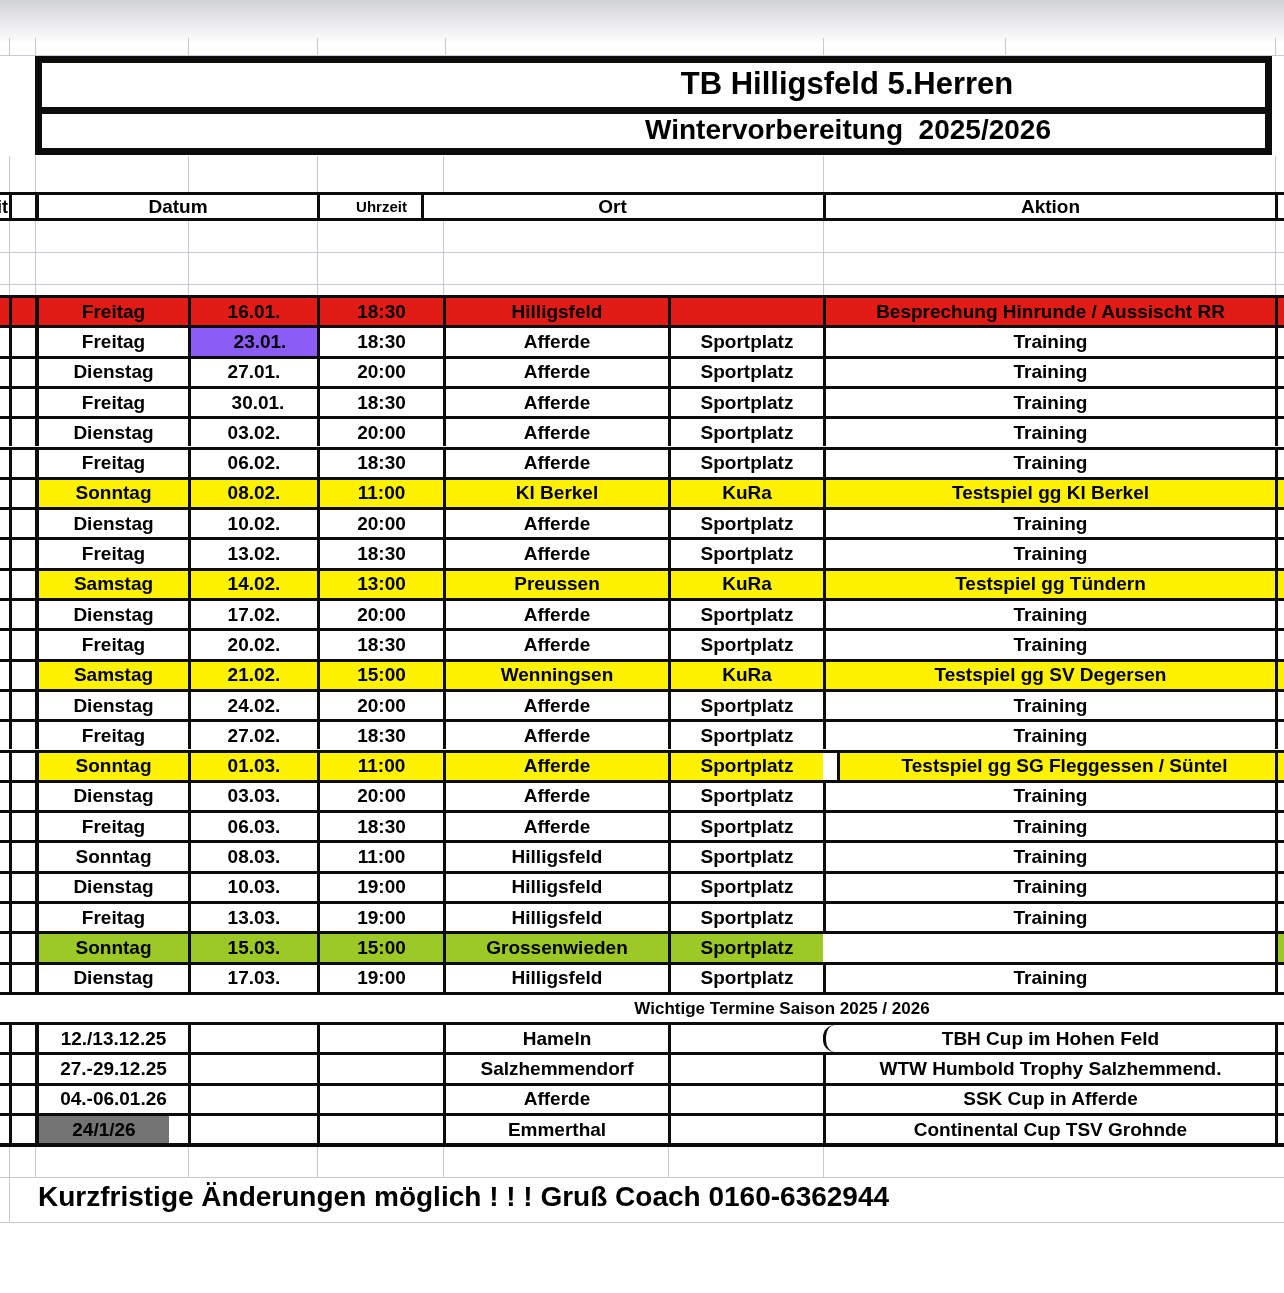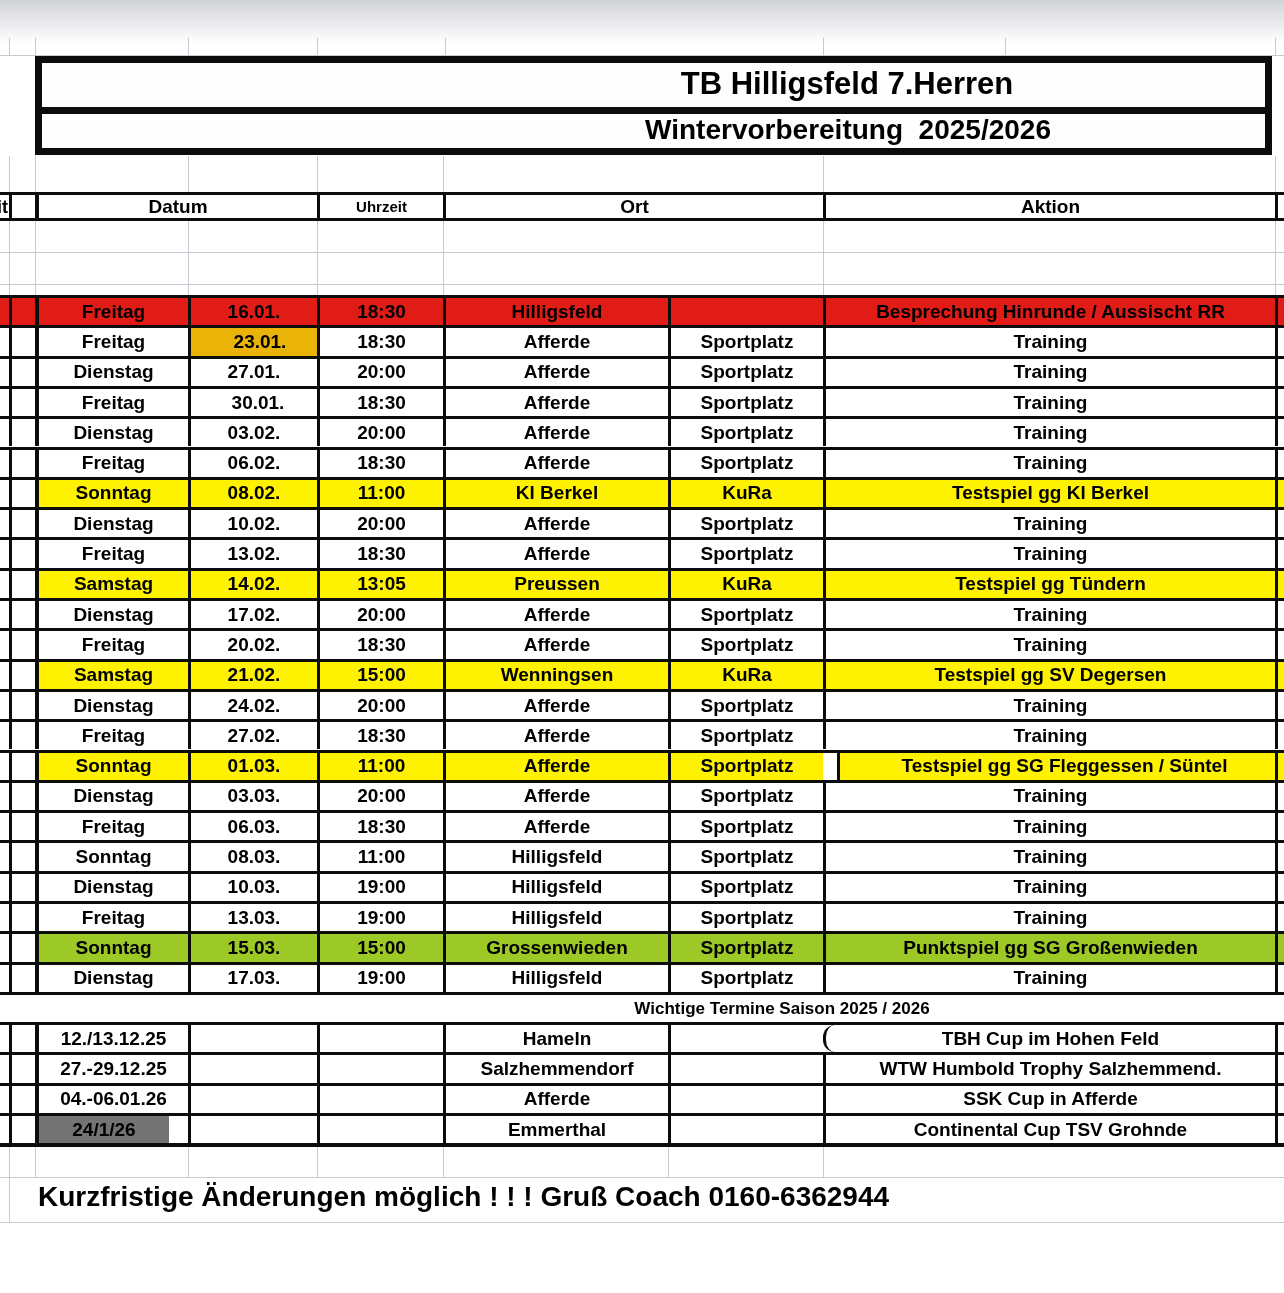--- a/index.html
+++ b/index.html
@@ -75,36 +75,36 @@
       <div class="faint" style="left: 443px; top: 1147px; width: 1px; height: 30px;"></div>
       <div class="faint" style="left: 668px; top: 1147px; width: 1px; height: 30px;"></div>
       <div class="faint" style="left: 823px; top: 1147px; width: 1px; height: 30px;"></div>
       <div class="faint" style="left: 0px; top: 1177px; width: 1284px; height: 1px;"></div>
       <div class="faint" style="left: 0px; top: 1222px; width: 1284px; height: 1px;"></div>
       <div class="faint" style="left: 9px; top: 1177px; width: 1px; height: 45px;"></div>
     </div>
 
   <div class="title-block">
     <div class="title-divider"></div>
-    <div class="title-line title-1">TB Hilligsfeld 7.Herren</div>
+    <div class="title-line title-1">TB Hilligsfeld 5.Herren</div>
     <div class="title-line title-2">Wintervorbereitung  2025/2026</div>
   </div>
 
   <div class="hrow">
     <div class="cell" style="left:0;width:9px;">
       <span class="clip-label">it</span>
     </div>
     <div class="cell bl" style="left:9px;width:26px;"></div>
     <div class="cell bl-thick" style="left:35px;width:282px;">
       <span>Datum</span>
     </div>
     <div class="cell bl hc-uhrzeit" style="left:317px;width:126px;">
       <span>Uhrzeit</span>
     </div>
-    <div class="cell bl" style="left:443px;width:380px;">
+    <div class="cell bl" style="left:421px;width:380px;">
       <span>Ort</span>
     </div>
     <div class="cell bl" style="left:823px;width:452px;">
       <span>Aktion</span>
     </div>
     <div class="cell bl" style="left:1275px;width:9px;"></div>
   </div>
 
   <div id="schedule-rows">
       <div class="trow" style="top: 295px; height: 30.3px; border-top: 3px solid rgb(12, 12, 12);">
@@ -115,21 +115,21 @@
         <div class="cell bl" style="left: 317px; width: 126px; background: rgb(225, 27, 21);">18:30</div>
         <div class="cell bl" style="left: 443px; width: 225px; background: rgb(225, 27, 21);">Hilligsfeld</div>
         <div class="cell bl" style="left: 668px; width: 155px; background: rgb(225, 27, 21);"></div>
         <div class="cell bl" style="left: 823px; width: 452px; background: rgb(225, 27, 21);">Besprechung Hinrunde / Aussischt RR</div>
         <div class="cell bl" style="left: 1275px; width: 9px; background: rgb(225, 27, 21);"></div>
       </div>
       <div class="trow" style="top: 325.3px; height: 30.3px; border-top: 3px solid rgb(12, 12, 12);">
         <div class="cell" style="left: 0px; width: 9px; background: rgb(255, 255, 255);"></div>
         <div class="cell bl" style="left: 9px; width: 26px; background: rgb(255, 255, 255);"></div>
         <div class="cell bl-thick" style="left: 35px; width: 153px; background: rgb(255, 255, 255);">Freitag</div>
-        <div class="cell bl" style="left: 188px; width: 141px; background: #eab308;">23.01.</div>
+        <div class="cell bl" style="left: 188px; width: 141px; background: #8b5cf6;">23.01.</div>
         <div class="cell bl" style="left: 317px; width: 126px; background: rgb(255, 255, 255);">18:30</div>
         <div class="cell bl" style="left: 443px; width: 225px; background: rgb(255, 255, 255);">Afferde</div>
         <div class="cell bl" style="left: 668px; width: 155px; background: rgb(255, 255, 255);">Sportplatz</div>
         <div class="cell bl" style="left: 823px; width: 452px; background: rgb(255, 255, 255);">Training</div>
         <div class="cell bl" style="left: 1275px; width: 9px; background: rgb(255, 255, 255);"></div>
       </div>
       <div class="trow" style="top: 355.6px; height: 30.3px; border-top: 3px solid rgb(12, 12, 12);">
         <div class="cell" style="left: 0px; width: 9px; background: rgb(255, 255, 255);"></div>
         <div class="cell bl" style="left: 9px; width: 26px; background: rgb(255, 255, 255);"></div>
         <div class="cell bl-thick" style="left: 35px; width: 153px; background: rgb(255, 255, 255);">Dienstag</div>
@@ -204,21 +204,21 @@
         <div class="cell bl" style="left: 443px; width: 225px; background: rgb(255, 255, 255);">Afferde</div>
         <div class="cell bl" style="left: 668px; width: 155px; background: rgb(255, 255, 255);">Sportplatz</div>
         <div class="cell bl" style="left: 823px; width: 452px; background: rgb(255, 255, 255);">Training</div>
         <div class="cell bl" style="left: 1275px; width: 9px; background: rgb(255, 255, 255);"></div>
       </div>
       <div class="trow" style="top: 567.7px; height: 30.3px; border-top: 3px solid rgb(12, 12, 12);">
         <div class="cell" style="left: 0px; width: 9px; background: rgb(255, 255, 255);"></div>
         <div class="cell bl" style="left: 9px; width: 26px; background: rgb(255, 255, 255);"></div>
         <div class="cell bl-thick" style="left: 35px; width: 153px; background: rgb(255, 242, 0);">Samstag</div>
         <div class="cell bl" style="left: 188px; width: 129px; background: rgb(255, 242, 0);">14.02.</div>
-        <div class="cell bl" style="left: 317px; width: 126px; background: rgb(255, 242, 0);">13:05</div>
+        <div class="cell bl" style="left: 317px; width: 126px; background: rgb(255, 242, 0);">13:00</div>
         <div class="cell bl" style="left: 443px; width: 225px; background: rgb(255, 242, 0);">Preussen</div>
         <div class="cell bl" style="left: 668px; width: 155px; background: rgb(255, 242, 0);">KuRa</div>
         <div class="cell bl" style="left: 823px; width: 452px; background: rgb(255, 242, 0);">Testspiel gg Tündern</div>
         <div class="cell bl" style="left: 1275px; width: 9px; background: rgb(255, 242, 0);"></div>
       </div>
       <div class="trow" style="top: 598px; height: 30.3px; border-top: 3px solid rgb(12, 12, 12);">
         <div class="cell" style="left: 0px; width: 9px; background: rgb(255, 255, 255);"></div>
         <div class="cell bl" style="left: 9px; width: 26px; background: rgb(255, 255, 255);"></div>
         <div class="cell bl-thick" style="left: 35px; width: 153px; background: rgb(255, 255, 255);">Dienstag</div>
         <div class="cell bl" style="left: 188px; width: 129px; background: rgb(255, 255, 255);">17.02.</div>
@@ -339,21 +339,20 @@
         <div class="cell bl" style="left: 1275px; width: 9px; background: rgb(255, 255, 255);"></div>
       </div>
       <div class="trow" style="top: 931.3px; height: 30.3px; border-top: 3px solid rgb(12, 12, 12);">
         <div class="cell" style="left: 0px; width: 9px; background: rgb(255, 255, 255);"></div>
         <div class="cell bl" style="left: 9px; width: 26px; background: rgb(255, 255, 255);"></div>
         <div class="cell bl-thick" style="left: 35px; width: 153px; background: rgb(157, 201, 38);">Sonntag</div>
         <div class="cell bl" style="left: 188px; width: 129px; background: rgb(157, 201, 38);">15.03.</div>
         <div class="cell bl" style="left: 317px; width: 126px; background: rgb(157, 201, 38);">15:00</div>
         <div class="cell bl" style="left: 443px; width: 225px; background: rgb(157, 201, 38);">Grossenwieden</div>
         <div class="cell bl" style="left: 668px; width: 155px; background: rgb(157, 201, 38);">Sportplatz</div>
-        <div class="cell bl" style="left: 823px; width: 452px; background: rgb(157, 201, 38);">Punktspiel gg SG Großenwieden</div>
         <div class="cell bl" style="left: 1275px; width: 9px; background: rgb(157, 201, 38);"></div>
       </div>
       <div class="trow" style="top: 961.6px; height: 30.3px; border-top: 3px solid rgb(12, 12, 12);">
         <div class="cell" style="left: 0px; width: 9px; background: rgb(255, 255, 255);"></div>
         <div class="cell bl" style="left: 9px; width: 26px; background: rgb(255, 255, 255);"></div>
         <div class="cell bl-thick" style="left: 35px; width: 153px; background: rgb(255, 255, 255);">Dienstag</div>
         <div class="cell bl" style="left: 188px; width: 129px; background: rgb(255, 255, 255);">17.03.</div>
         <div class="cell bl" style="left: 317px; width: 126px; background: rgb(255, 255, 255);">19:00</div>
         <div class="cell bl" style="left: 443px; width: 225px; background: rgb(255, 255, 255);">Hilligsfeld</div>
         <div class="cell bl" style="left: 668px; width: 155px; background: rgb(255, 255, 255);">Sportplatz</div>

